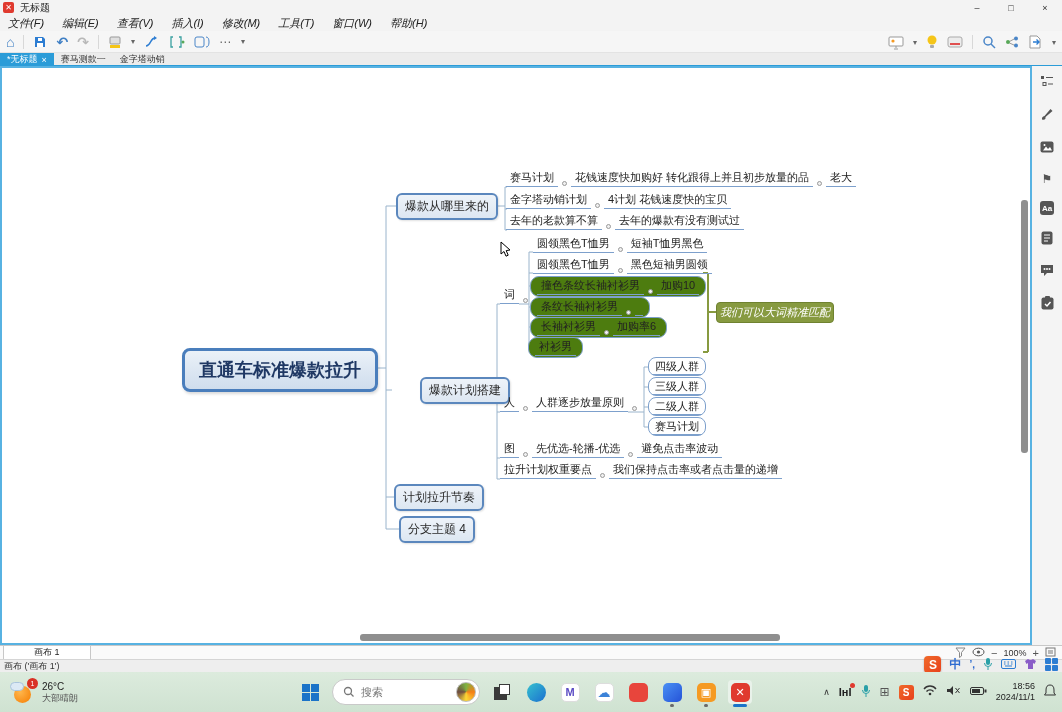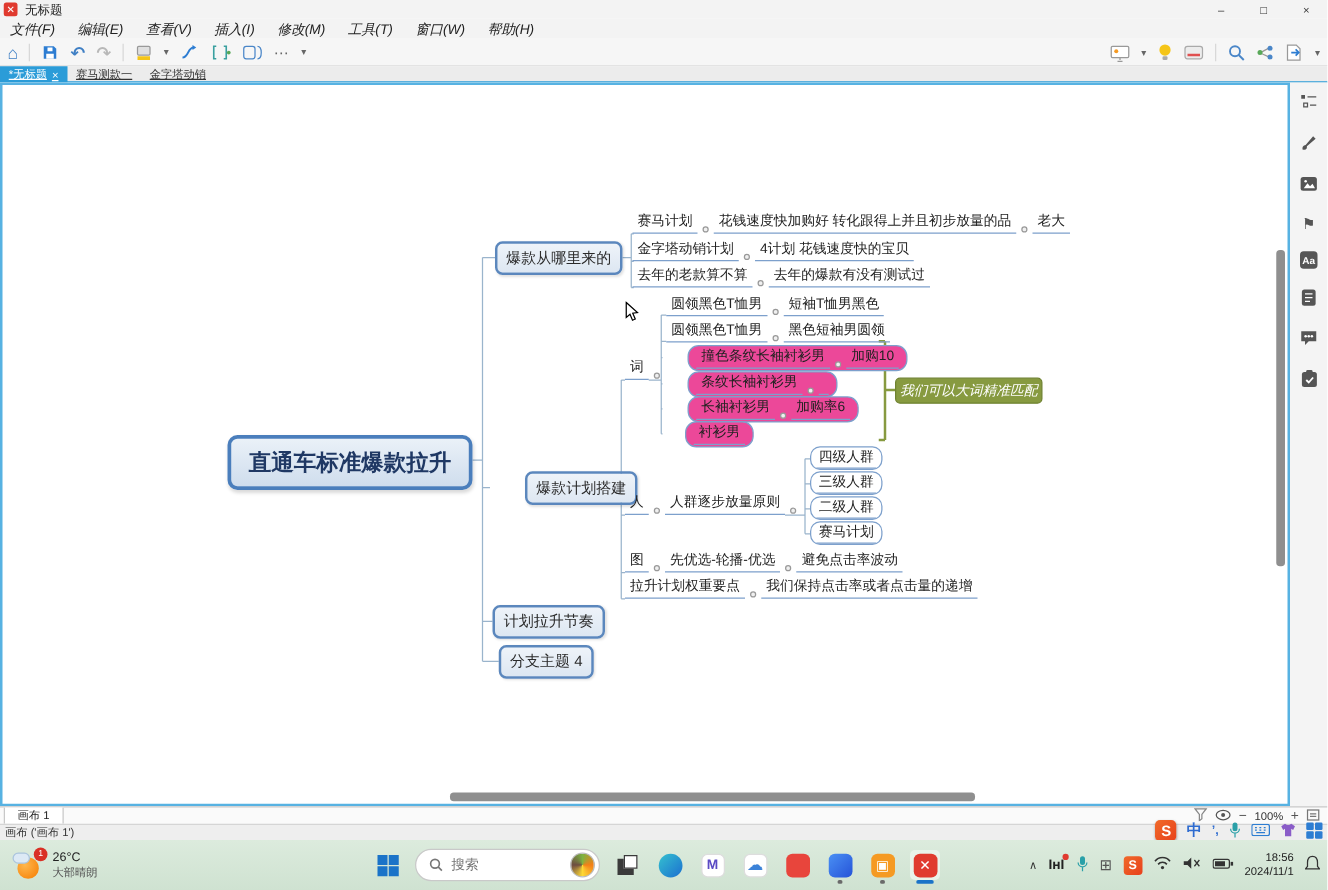--- a/index.html
+++ b/index.html
@@ -19,48 +19,48 @@
   .toolbar { position:absolute; left:0; top:31px; width:1062px; height:22px; background:#f6f6f6; border-bottom:1px solid #e3e3e3; display:flex; align-items:center; padding:0 6px; gap:9px; }
   .tb-right { position:absolute; right:6px; top:0; height:22px; display:flex; align-items:center; gap:9px; }
   .tsep { width:1px; height:14px; background:#d8d8d8; }
   .tbi { display:flex; align-items:center; justify-content:center; height:18px; }
   .caret { font-size:8px; color:#666; }
   .ellip { font-size:12px; color:#666; letter-spacing:1px; }
   .glyph-blue { color:#3f7fc4; font-weight:bold; font-size:14px; line-height:1; }
   .glyph-gray { color:#b8b8b8; font-weight:bold; font-size:14px; line-height:1; }
 
   .tabbar { position:absolute; left:0; top:53px; width:1062px; height:13px; background:#ececec; display:flex; border-bottom:1px solid #2b9cd8; }
-  .dtab { height:13px; display:flex; align-items:center; padding:0 7px; font-size:9px; color:#333; gap:4px;text-decoration:underline; }
+  .dtab { height:13px; display:flex; align-items:center; padding:0 7px; font-size:9px; color:#333; gap:4px; }
   .dtab.active { background:#2b9cd8; color:#fff; }
 
   
   .canvas-frame { position:absolute; left:0; top:66px; width:1032px; height:579px; border:2px solid #57b2e2; background:#ffffff; }
   .rightbar { position:absolute; left:1032px; top:66px; width:30px; height:579px; background:#f4f4f4; display:flex; flex-direction:column; align-items:center; padding-top:8px; gap:16px; }
   .sq { width:14px; height:14px; background:#555; border-radius:3px; color:#fff; font-size:8px; font-weight:bold; display:flex; align-items:center; justify-content:center; }
   .flag-g { font-size:12px; color:#555; line-height:1; }
 
   .map { position:absolute; left:0; top:66px; width:1030px; height:577px; }
   svg.links { position:absolute; left:0; top:0; }
 
   .central { position:absolute; left:182px; top:282px; padding:7px 14px; font-size:18px; font-weight:bold; color:#1f3864; background:linear-gradient(#eaf1f8,#cfdded); border:3px solid #4a7ebc; border-radius:8px; box-shadow:1px 2px 3px rgba(0,0,0,.15); }
   .mtopic { position:absolute; padding:3px 7px; font-size:12px; color:#2a2a2a; background:linear-gradient(#eef3f9,#dde7f2); border:2px solid #5b87bd; border-radius:6px; box-shadow:1px 1px 2px rgba(0,0,0,.12); }
   .row { position:absolute; display:flex; align-items:flex-end; white-space:nowrap; }
   .tu { font-size:11px; color:#222; padding:0 4px 2px 4px; border-bottom:1.5px solid #7da0cc; line-height:14px;text-align:right; }
   .dot { width:5px; height:5px; border-radius:50%; background:#f0f0f0; border:1px solid #999; margin:0 4px 1px 4px; flex:none; }
-  .boxed { border:1px solid #7da0cc; border-radius:9px; padding:1px 6px; background:#ec4899;margin-left:20px; }
+  .boxed { border:1px solid #7da0cc; border-radius:9px; padding:1px 6px; background:#4d7c0f; }
   .lvl { position:absolute; left:648px; width:58px; height:19px; border:1px solid #7da0cc; border-radius:8px; display:flex; align-items:flex-end; justify-content:center; background:#fff; }
   .lvl .tu { padding:0 2px 1px 2px; }
   .callout { position:absolute; left:716px; top:236px; width:118px; height:21px; background:#879a40; border:1px solid #6f8230; border-radius:4px; color:#fff; font-size:11px; font-style:italic; display:flex; align-items:center; justify-content:center; }
   .vscroll { position:absolute; left:1021px; top:134px; width:7px; height:253px; background:#8f8f8f; border-radius:3px; }
   .hscroll { position:absolute; left:360px; top:568px; width:420px; height:7px; background:#8f8f8f; border-radius:3px; }
   .cursor { position:absolute; left:500px; top:175px; }
 
   
   .canvas-strip { position:absolute; left:0; top:645px; width:1062px; height:14px; background:#fafafa; border-top:1px solid #c8c8c8; display:flex; align-items:center; }
-  .cv-tab { height:13px; margin-left:3px; padding:0 10px; background:#fff; border-left:1px solid #c8c8c8; border-right:1px solid #c8c8c8; font-size:9px; display:flex; align-items:center; color:#222; }
+  .cv-tab { height:13px; margin-left:3px; padding:0 30px; background:#fff; border-left:1px solid #c8c8c8; border-right:1px solid #c8c8c8; font-size:9px; display:flex; align-items:center; color:#222; }
   .strip-right { position:absolute; right:6px; top:0; height:14px; display:flex; align-items:center; gap:6px; font-size:10px; color:#444; }
   .zbtn { font-size:11px; color:#555; line-height:1; }
   .zval { font-size:9px; color:#333; }
 
   .statusbar { position:absolute; left:0; top:659px; width:1062px; height:13px; background:#eeeeee; border-top:1px solid #d5d5d5; font-size:9px; color:#333; display:flex; align-items:center; padding-left:4px; }
   .ime { position:absolute; right:4px; top:-4px; display:flex; align-items:center; gap:8px; }
   .slogo { width:17px; height:17px; border-radius:4px; background:linear-gradient(135deg,#f06a2a,#e8401c); color:#fff; font-weight:bold; font-size:12px; display:flex; align-items:center; justify-content:center; box-shadow:0 1px 2px rgba(0,0,0,.3); }
   .zhong { color:#2d6bd0; font-size:12px; font-weight:bold; }
   .punct { color:#2d6bd0; font-size:10px; font-weight:bold; }
 

